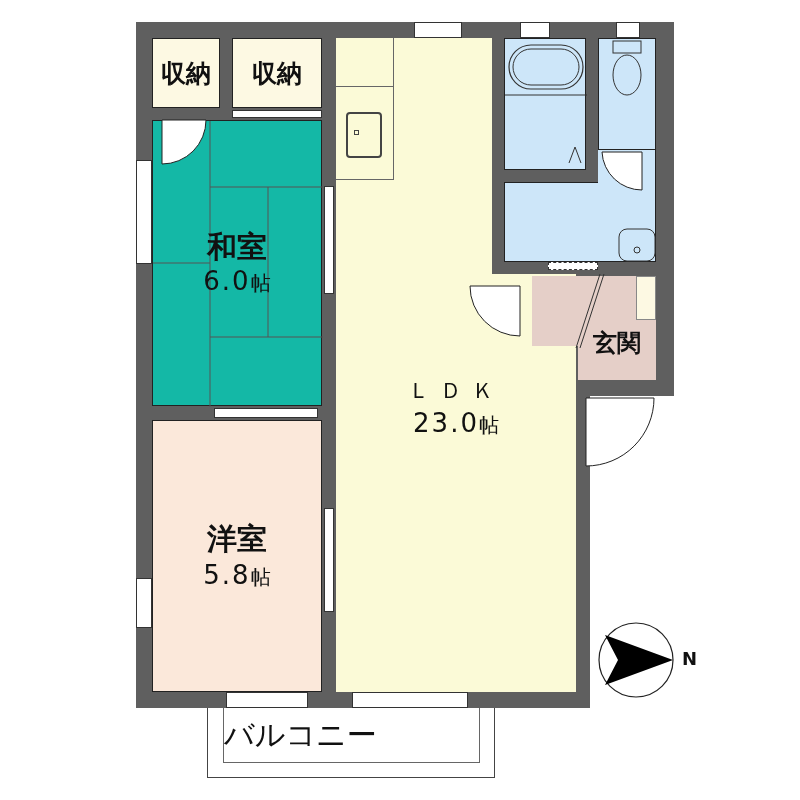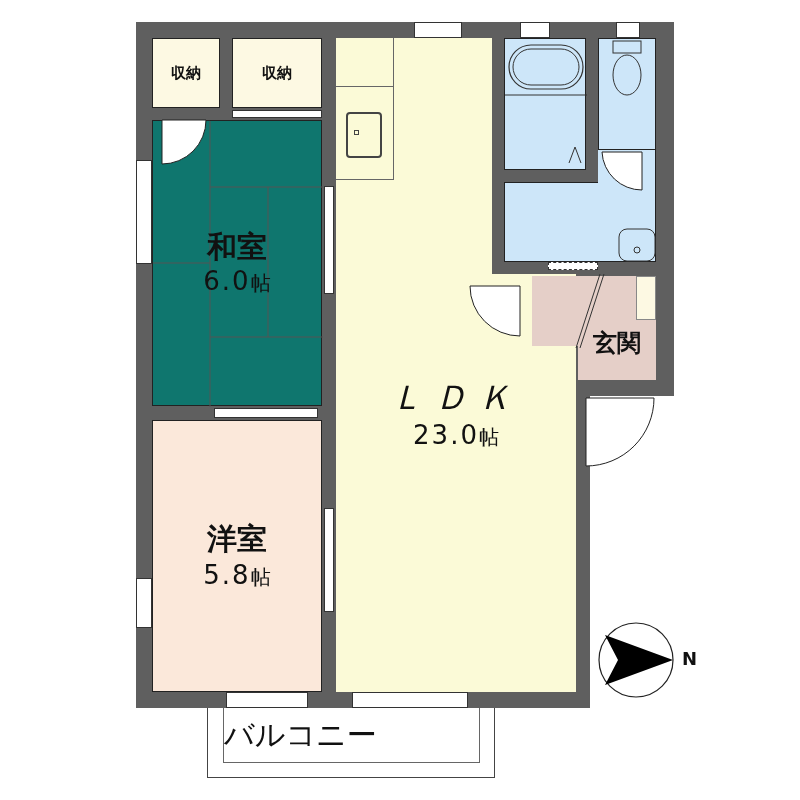--- a/index.html
+++ b/index.html
@@ -5,21 +5,21 @@
   html, body { margin: 0; padding: 0; background: #ffffff; }
   body { width: 800px; height: 800px; position: relative; overflow: hidden;
          font-family: "DejaVu Sans", "Liberation Sans", sans-serif; }
   .abs { position: absolute; box-sizing: border-box; }
   .wall { background: #5f5f5f; }
   .room { display: flex; flex-direction: column; align-items: center; justify-content: center; border: 1px solid #222; }
   .label { color: #111; font-weight: bold; line-height: 1; text-align: center; }
   .big { font-size: 30px; }
   .area { font-size: 26px; font-weight: normal; letter-spacing: 2px; }
   .unit { font-size: 20px; font-weight: normal; }
-  .small { font-size: 15px; font-weight: bold; }
+  .small { font-size: 25px; font-weight: bold; }
   .win { background: #ffffff; border: 1px solid #333; }
   svg { position: absolute; overflow: visible; }
 </style>
 </head>
 <body>
 
 <div class="abs wall" style="left:136px;top:22px;width:538px;height:16px;"></div>
 <div class="abs wall" style="left:136px;top:22px;width:16px;height:686px;"></div>
 <div class="abs wall" style="left:136px;top:692px;width:454px;height:16px;"></div>
 <div class="abs wall" style="left:576px;top:380px;width:14px;height:328px;"></div>
@@ -38,21 +38,21 @@
 <div class="abs wall" style="left:520px;top:346px;width:68px;height:12px;"></div>
 <div class="abs wall" style="left:566px;top:346px;width:12px;height:50px;"></div>
 
 <div class="abs room" style="left:152px;top:38px;width:68px;height:70px;background:#fdf9e3;">
   <span class="label small">収納</span>
 </div>
 <div class="abs room" style="left:232px;top:38px;width:90px;height:70px;background:#fdf9e3;">
   <span class="label small">収納</span>
 </div>
 
-<div class="abs room" style="left:152px;top:120px;width:170px;height:286px;background:#0f766e;">
+<div class="abs room" style="left:152px;top:120px;width:170px;height:286px;background:#14b8a6;">
 
   <svg width="170" height="286" style="left:0;top:0;">
     <g stroke="#555" stroke-width="1" fill="none">
       <line x1="57" y1="0" x2="57" y2="286"></line>
       <line x1="57" y1="66" x2="170" y2="66"></line>
       <line x1="115" y1="66" x2="115" y2="216"></line>
       <line x1="57" y1="216" x2="170" y2="216"></line>
       <line x1="0" y1="142" x2="57" y2="142"></line>
     </g>
   </svg>
@@ -68,21 +68,21 @@
   <div class="label big">洋室</div>
   <div style="margin-top:8px;">
     <span class="label area">5.8</span><span class="label unit">帖</span>
   </div>
 </div>
 
 <div class="abs room" style="left:336px;top:38px;width:156px;height:654px;background:#fbfad7;border:none;"></div>
 <div class="abs" style="left:336px;top:274px;width:240px;height:418px;background:#fbfad7;"></div>
 <div class="abs" style="left:492px;top:274px;width:28px;height:84px;background:#fbfad7;"></div>
 <div class="abs" style="left:336px;top:380px;width:240px;text-align:center;">
-  <div class="label" style="font-size:34px;font-weight:normal;letter-spacing:10px;font-style:italic;">ＬＤＫ</div>
+  <div class="label" style="font-size:22px;font-weight:normal;letter-spacing:10px;">ＬＤＫ</div>
   <div style="margin-top:8px;">
     <span class="label area">23.0</span><span class="label unit">帖</span>
   </div>
 </div>
 
 <div class="abs" style="left:336px;top:38px;width:58px;height:142px;border:1px solid #666;border-left:none;border-top:none;"></div>
 <div class="abs" style="left:336px;top:86px;width:58px;height:1px;background:#666;"></div>
 <div class="abs" style="left:346px;top:112px;width:36px;height:46px;border:2px double #444;border-radius:4px;">
   <div class="abs" style="left:6px;top:16px;width:5px;height:5px;border:1px solid #444;"></div>
 </div>

